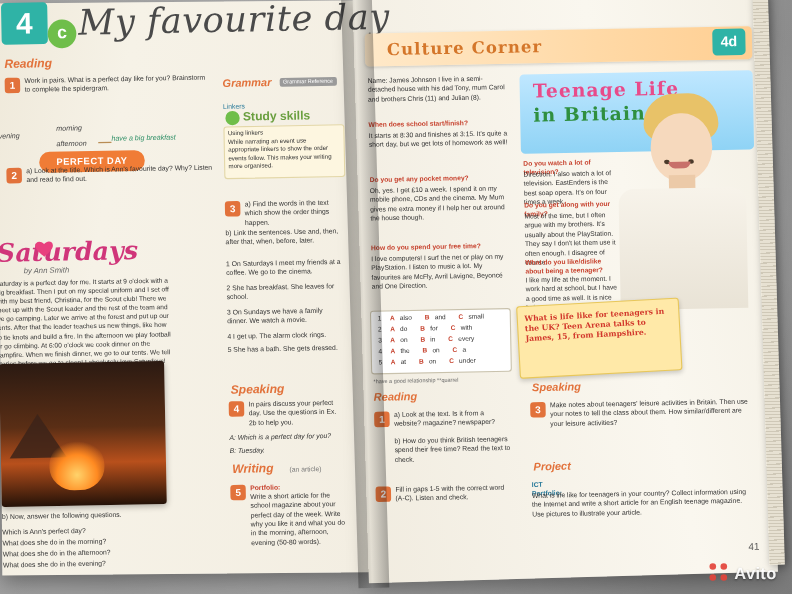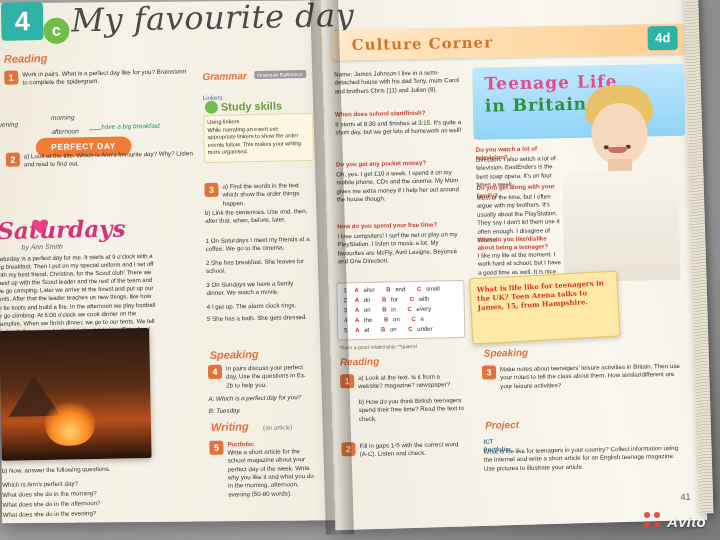--- a/index.html
+++ b/index.html
@@ -117,21 +117,21 @@
   .footnote{position:absolute;left:346px;top:350px;font-size:5px;color:#666;}
 
   .r-sec{position:absolute;font-size:10px;font-weight:bold;font-style:italic;color:#e2723b;}
   .page-no{position:absolute;left:684px;top:504px;font-size:9px;color:#555;}
 
   
   .wm{position:absolute;right:14px;bottom:10px;display:flex;align-items:center;gap:5px;opacity:.92;}
   .wm-dots{position:relative;width:18px;height:18px;}
   .wm-dots i{position:absolute;width:6px;height:6px;border-radius:50%;background:#e4443a;display:block;}
   .wm-text{color:#fff;font-size:15px;font-weight:bold;letter-spacing:.3px;
-        text-shadow:0 1px 2px rgba(0,0,0,.5);font-style:italic;}
+        text-shadow:0 1px 2px rgba(0,0,0,.5);}
 </style>
 </head>
 <body>
 
 <div id="scene">
   <div class="desk"></div>
 
   <div class="book">
     <div class="page page-left"></div>
     <div class="page page-right"></div>

